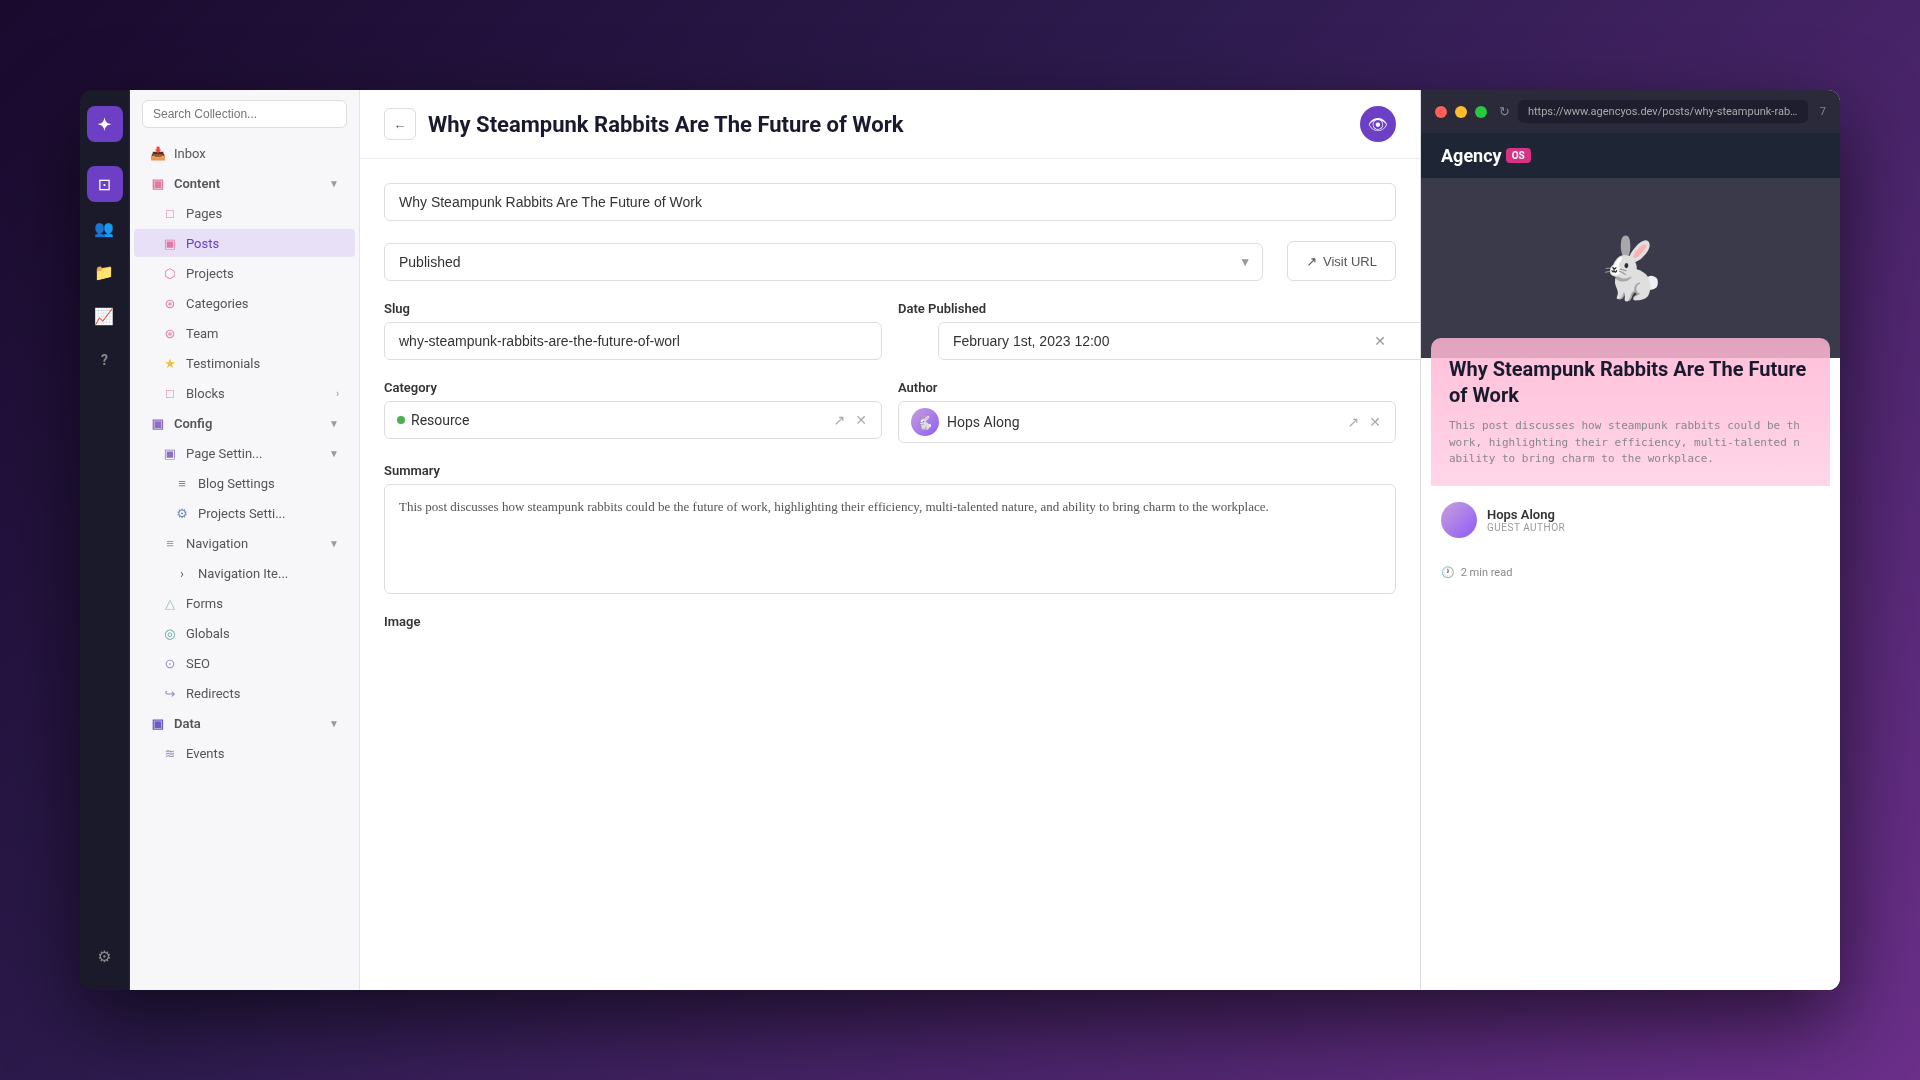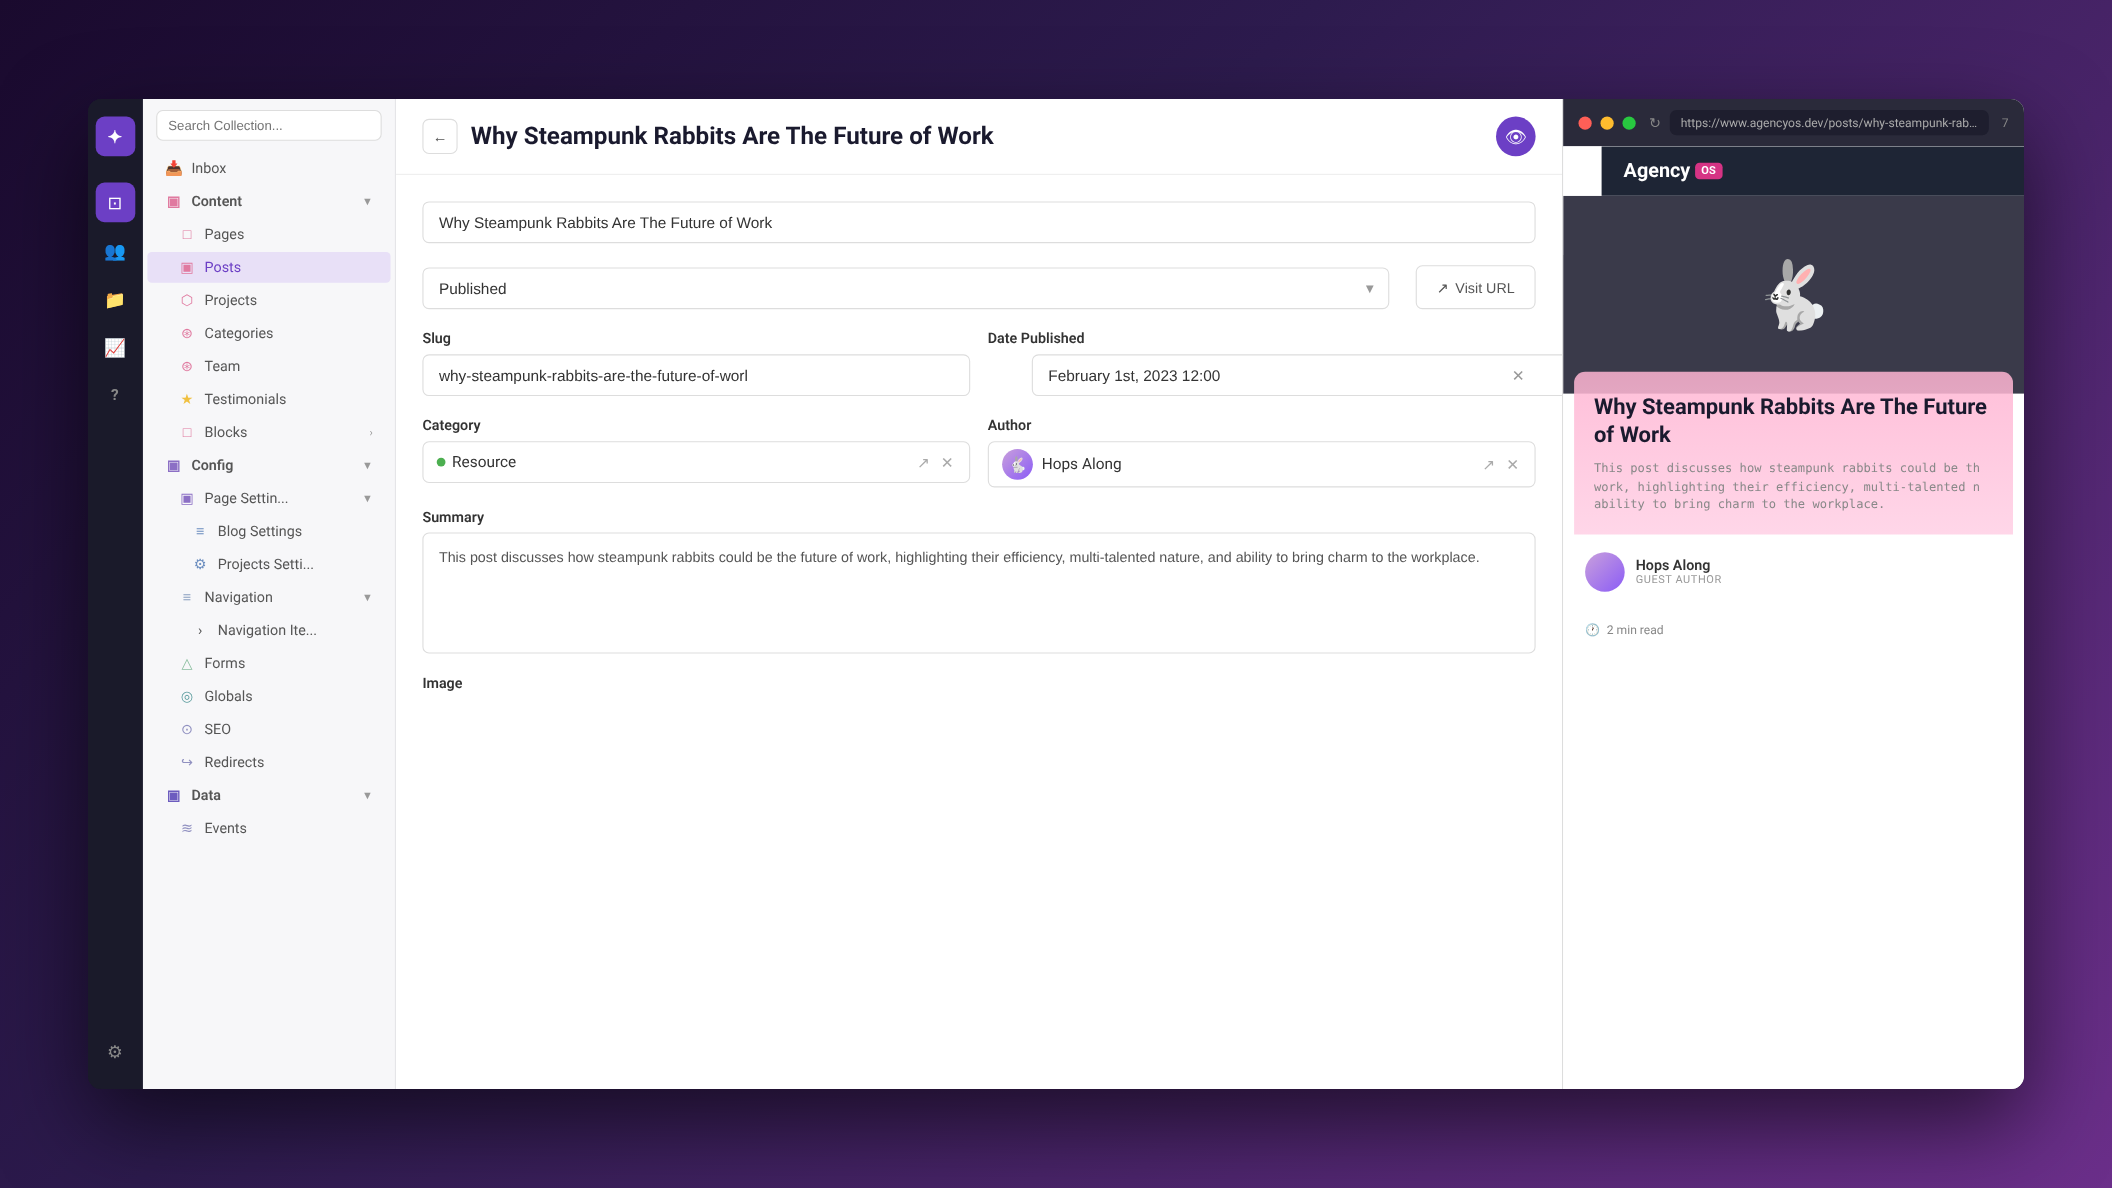--- a/index.html
+++ b/index.html
@@ -375,21 +375,21 @@
     .summary-textarea {
       width: 100%;
       padding: 12px 14px;
       border: 1px solid #ddd;
       border-radius: 6px;
       font-size: 13px;
       color: #555;
       line-height: 1.5;
       resize: none;
       height: 110px;
-      font-family: Liberation Sans, sans-serif;
+      font-family: Liberation Serif, serif;
     }
 
     
     .preview-panel {
       width: 420px;
       background: #f0f0f5;
       border-left: 1px solid #ddd;
       display: flex;
       flex-direction: column;
       overflow: hidden;
@@ -428,21 +428,20 @@
       overflow: hidden;
       display: flex;
       flex-direction: column;
     }
 
     .preview-agency-header {
       background: #1e2535;
       padding: 12px 20px;
       display: flex;
       align-items: center;
-      margin-left: 35px;
     }
 
     .agency-logo {
       font-size: 18px;
       font-weight: 700;
       color: white;
     }
 
     .agency-os-badge {
       background: #d63384;

